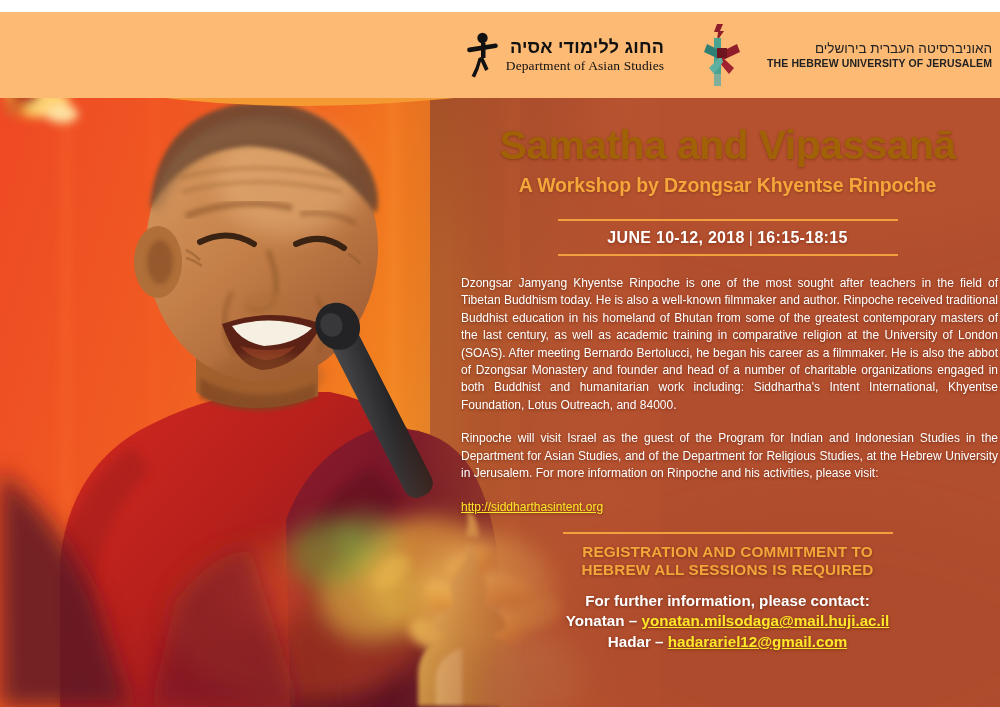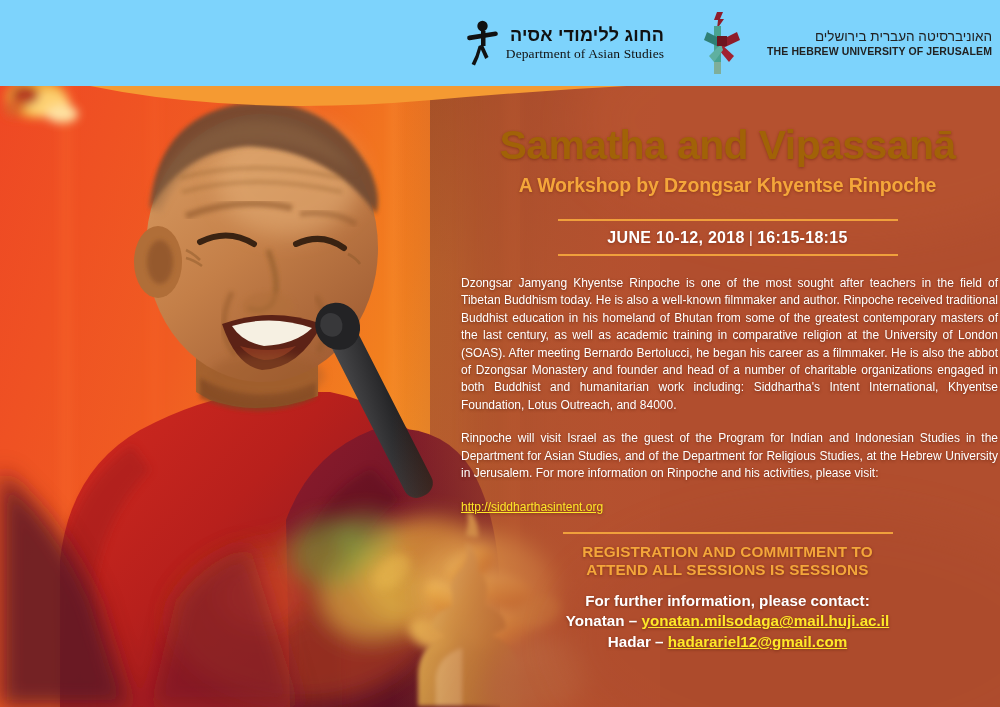--- a/index.html
+++ b/index.html
@@ -9,22 +9,22 @@
   }
   #poster{
     position:relative;
     width:1000px;height:707px;
     overflow:hidden;
     background:#ffffff;
   }
 
   
   .header{
-    position:absolute;left:0;top:0;width:1000px;height:86px;
-    background:#7dd3fc;z-index:40;
+    position:absolute;left:0;top:12px;width:1000px;height:86px;
+    background:#fdba74;z-index:40;
     pointer-events:none;
   }
   .logos{
     position:absolute;right:8px;top:10px;
     display:flex;align-items:center;gap:14px;
     pointer-events:auto;
   }
   .logo-asian{display:flex;align-items:center;gap:7px;}
   .logo-asian .glyph{width:34px;height:48px;flex:0 0 34px;}
   .logo-asian .txt{display:flex;flex-direction:column;align-items:flex-end;line-height:1;}
@@ -409,21 +409,21 @@
     <div class="body-copy">
       <p>Dzongsar Jamyang Khyentse Rinpoche is one of the most sought after teachers in the field of Tibetan Buddhism today. He is also a well-known filmmaker and author. Rinpoche received traditional Buddhist education in his homeland of Bhutan from some of the greatest contemporary masters of the last century, as well as academic training in comparative religion at the University of London (SOAS). After meeting Bernardo Bertolucci, he began his career as a filmmaker. He is also the abbot of Dzongsar Monastery and founder and head of a number of charitable organizations engaged in both Buddhist and humanitarian work including: Siddhartha's Intent International, Khyentse Foundation, Lotus Outreach, and 84000.</p>
       <p>Rinpoche will visit Israel as the guest of the Program for Indian and Indonesian Studies in the Department for Asian Studies, and of the Department for Religious Studies, at the Hebrew University in Jerusalem. For more information on Rinpoche and his activities, please visit:</p>
       <p class="link-line"><a class="link" href="#">http://siddharthasintent.org</a></p>
     </div>
 
     <div class="reg-block">
       <div class="reg-rule"></div>
       <div class="reg-head">
         <span>REGISTRATION AND COMMITMENT TO</span><br>
-        <span>ATTEND ALL SESSIONS IS SESSIONS</span>
+        <span>HEBREW ALL SESSIONS IS REQUIRED</span>
       </div>
 
       <div class="contact">
         <div>For further information, please contact:</div>
         <div><span>Yonatan – </span><a class="mail" href="#">yonatan.milsodaga@mail.huji.ac.il</a></div>
         <div><span>Hadar – </span><a class="mail" href="#">hadarariel12@gmail.com</a></div>
       </div>
     </div>
 
   </div>

